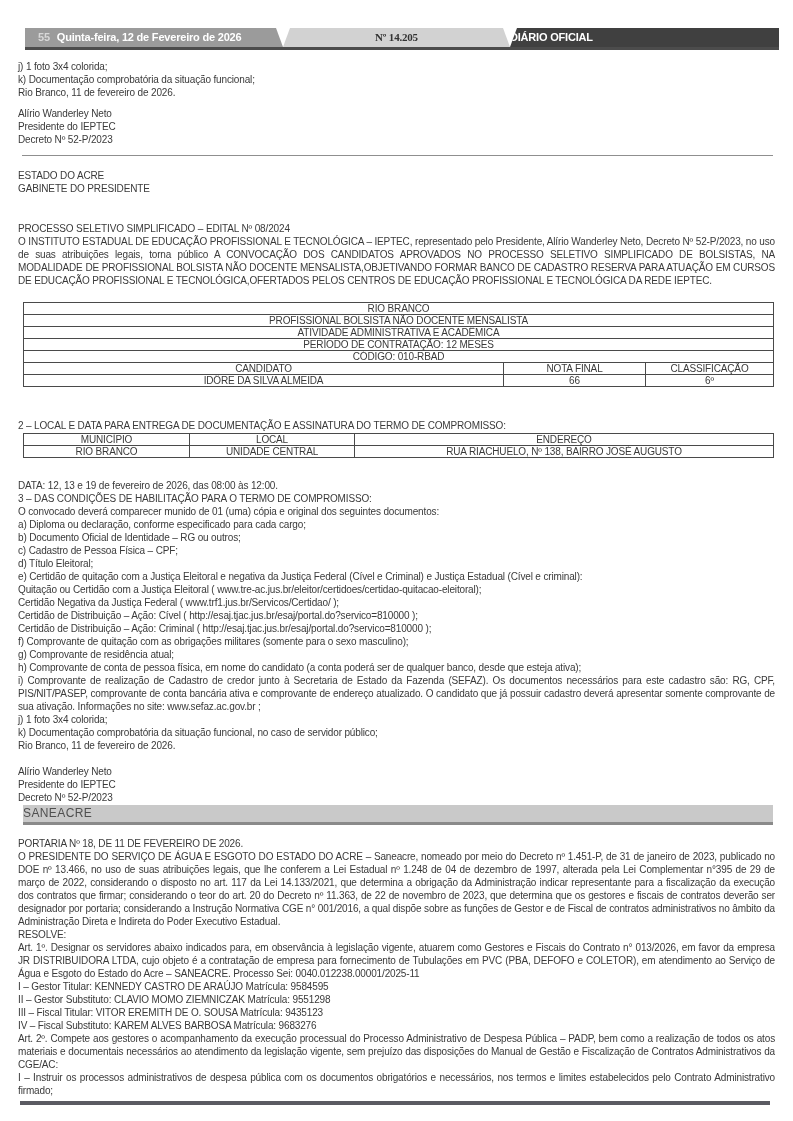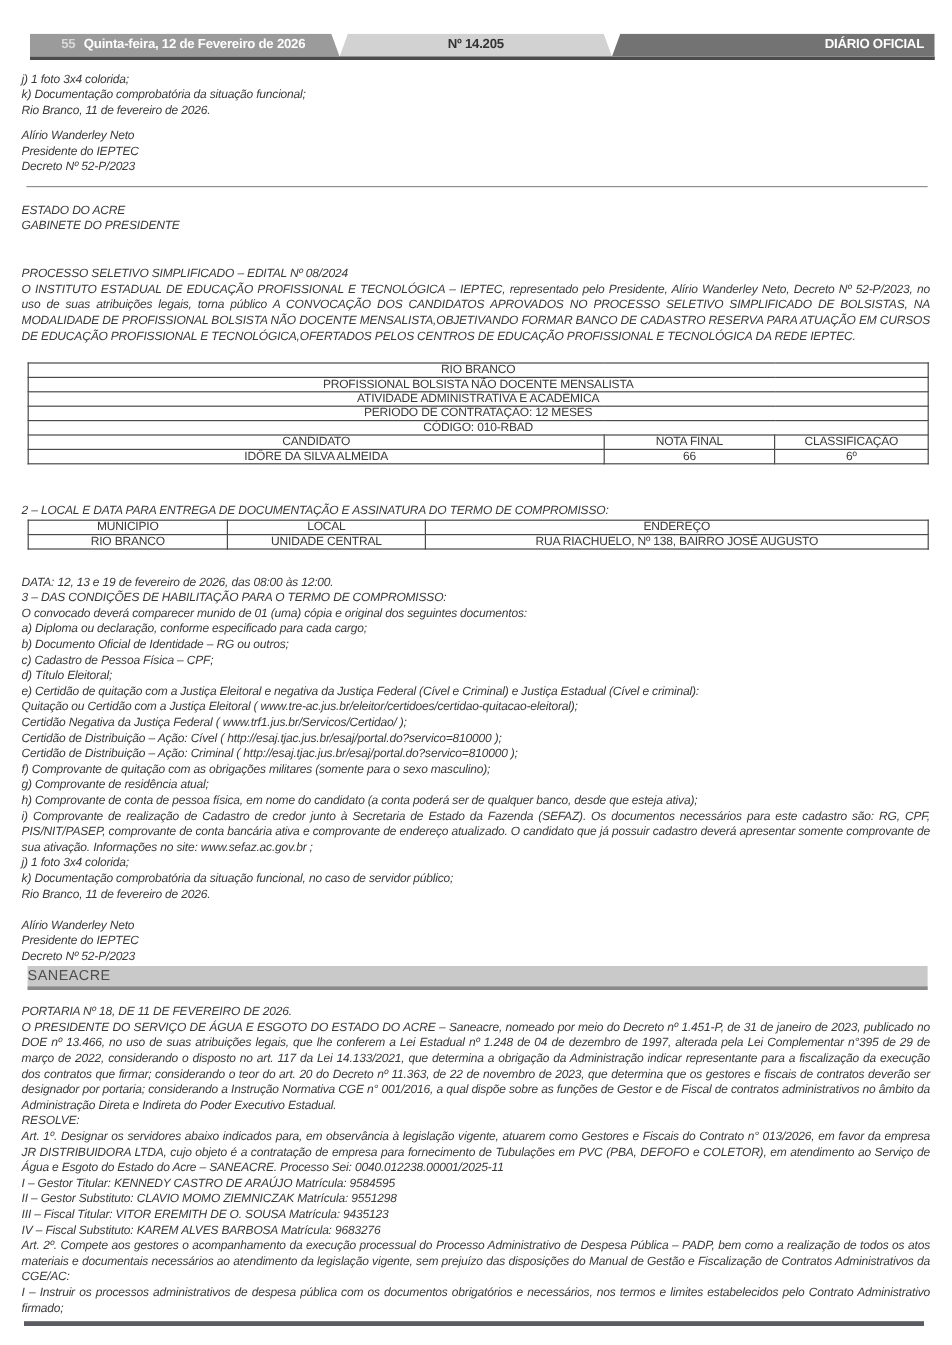--- a/index.html
+++ b/index.html
@@ -1,34 +1,34 @@
 <!DOCTYPE html>
 <html lang="pt"><head>
 <meta charset="utf-8">
 <style>
   html,body { margin:0; padding:0; background:#ffffff; }
   .page {
     position:relative; width:793px; height:1121px; background:#ffffff; overflow:hidden;
     font-family:"Liberation Sans", sans-serif; font-size:10px; line-height:13px;
     letter-spacing:-0.15px; color:#3a3a3a;
   }
-  .block { position:absolute; left:18px; width:757px;font-style:italic; }
+  .block { position:absolute; left:18px; width:757px; }
   .ln { min-height:13px; white-space:nowrap; overflow:visible; }
   .wrap { white-space:normal; }
   .just { text-align:justify; white-space:normal; }
   .rule-thin { position:absolute; left:22px; width:751px; height:1px; background:#8f8f8f; }
   .rule-thick { position:absolute; left:20px; width:750px; height:4px; background:#5b5b62; }
 
   
   .masthead { position:absolute; left:25px; top:28px; width:754px; height:22px; }
   .tab { position:absolute; top:0; height:19px; display:flex; align-items:center; font-weight:bold; font-size:11px; letter-spacing:-0.2px; }
-  .tab-left  { left:0;    width:258px; background:#9b9b9b; clip-path:polygon(0 0, calc(100% - 7px) 0, 100% 100%, 0 100%); color:#ffffff; padding-left:26px; box-sizing:border-box;text-align:center; }
+  .tab-left  { left:0;    width:258px; background:#9b9b9b; clip-path:polygon(0 0, calc(100% - 7px) 0, 100% 100%, 0 100%); color:#ffffff; padding-left:13px; box-sizing:border-box;text-align:center; }
   .pgnum { color:#d8d8d8; margin-right:7px; }
-  .tab-mid   { left:258px; width:227px; background:#d2d2d2; clip-path:polygon(7px 0, calc(100% - 7px) 0, 100% 100%, 0 100%); color:#333333; justify-content:center; }
-  .tab-right { left:485px; width:269px; background:#737373; clip-path:polygon(7px 0, 100% 0, 100% 100%, 0 100%); color:#ffffff; justify-content:flex-end; padding-right:9px; box-sizing:border-box; }
+  .tab-mid   { left:258px; width:227px; background:#d2d2d2; clip-path:polygon(7px 0, calc(100% - 7px) 0, 100% 100%, 0 100%); color:#333333; justify-content:center;font-family:Liberation Serif, serif; }
+  .tab-right { left:485px; width:269px; background:#404040; clip-path:polygon(7px 0, 100% 0, 100% 100%, 0 100%); color:#ffffff; padding-right:9px; box-sizing:border-box; }
   .masthead-rule { position:absolute; left:0; top:19px; width:754px; height:3px; background:#4c4c4c; }
 
   
   .dtable { position:absolute; left:23px; width:750px; border-collapse:collapse; table-layout:fixed; font-size:10px; color:#3a3a3a; }
   .dtable td { border:1px solid #4a4a4a; text-align:center; padding:0 2px; height:11px; line-height:11px; overflow:hidden; white-space:nowrap; }
 
   
   .section-bar {
     position:absolute; left:23px; width:750px; height:17px;
     background:#c9c9c9; border-bottom:3px solid #8a8a8a;

